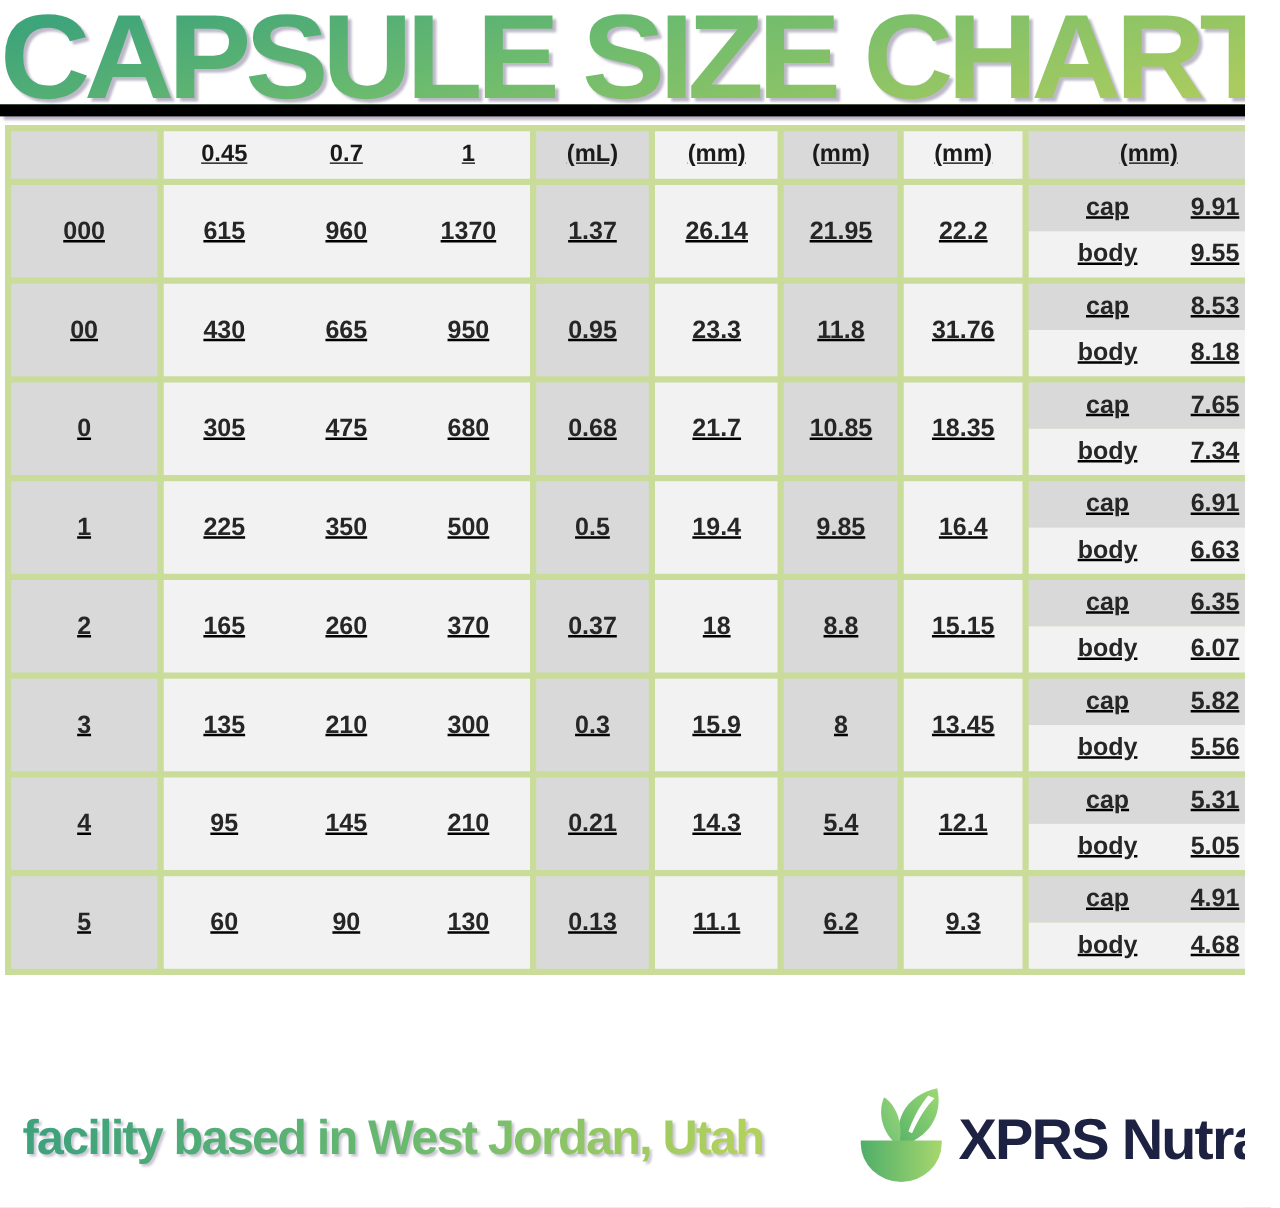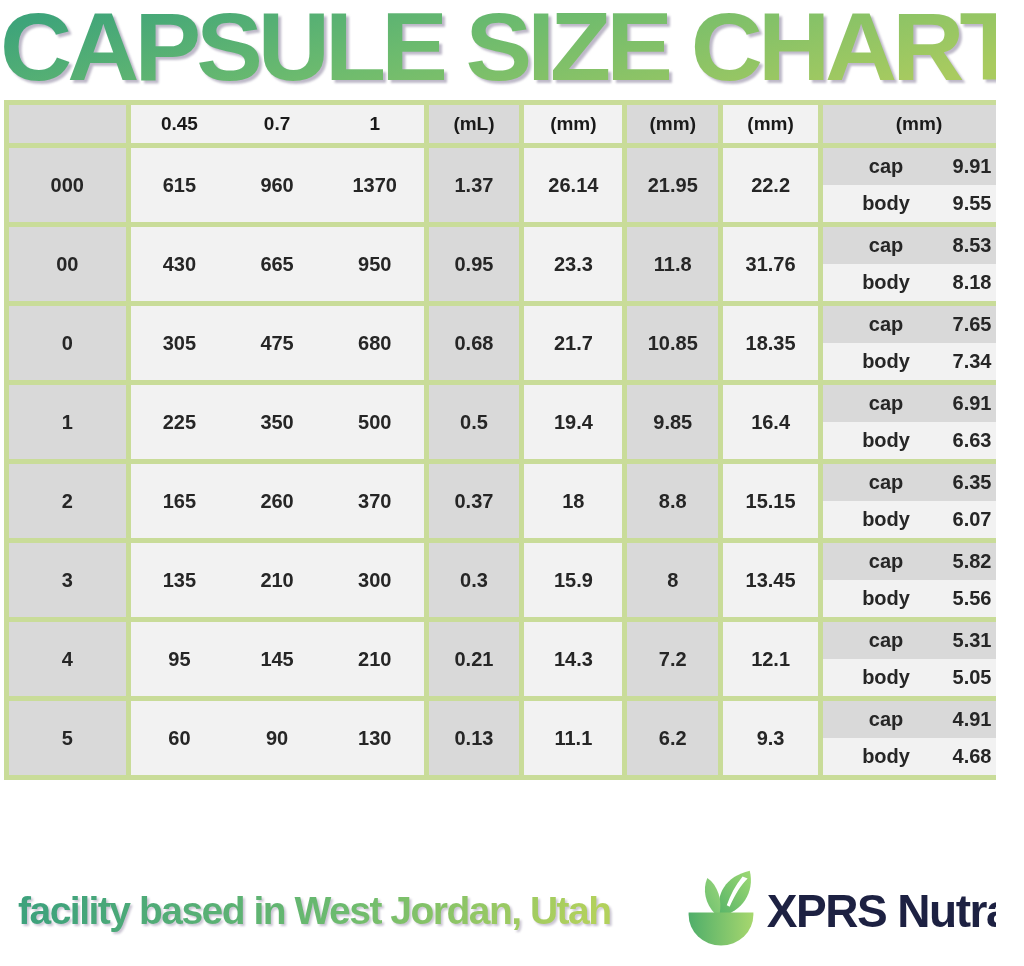--- a/index.html
+++ b/index.html
@@ -3,20 +3,21 @@
 <meta charset="utf-8">
 <style>
   * { margin: 0; padding: 0; box-sizing: border-box; }
   body { background: #ffffff; font-family: "Liberation Sans", sans-serif; }
   .page {
     position: relative;
     width: 996px;
     height: 966px;
     background: #ffffff;
     overflow: hidden;
+    text-decoration: underline;
   }
 
   
   .title {
     margin-top: 0px;
     text-align: center;
     font-size: 100px;
     font-weight: bold;
     letter-spacing: -5px;
     line-height: 96px;
@@ -321,21 +322,21 @@
       <td class="bg-gray">4</td>
       <td class="bg-light">
         <div class="triple">
           <span>95</span>
           <span>145</span>
           <span>210</span>
         </div>
       </td>
       <td class="bg-gray">0.21</td>
       <td class="bg-light">14.3</td>
-      <td class="bg-gray">7.2</td>
+      <td class="bg-gray">5.4</td>
       <td class="bg-light">12.1</td>
       <td class="external-cell">
         <div class="ext-half bg-gray">
           <span>cap</span>
           <span>5.31</span>
         </div>
         <div class="ext-half bg-light">
           <span>body</span>
           <span>5.05</span>
         </div>

